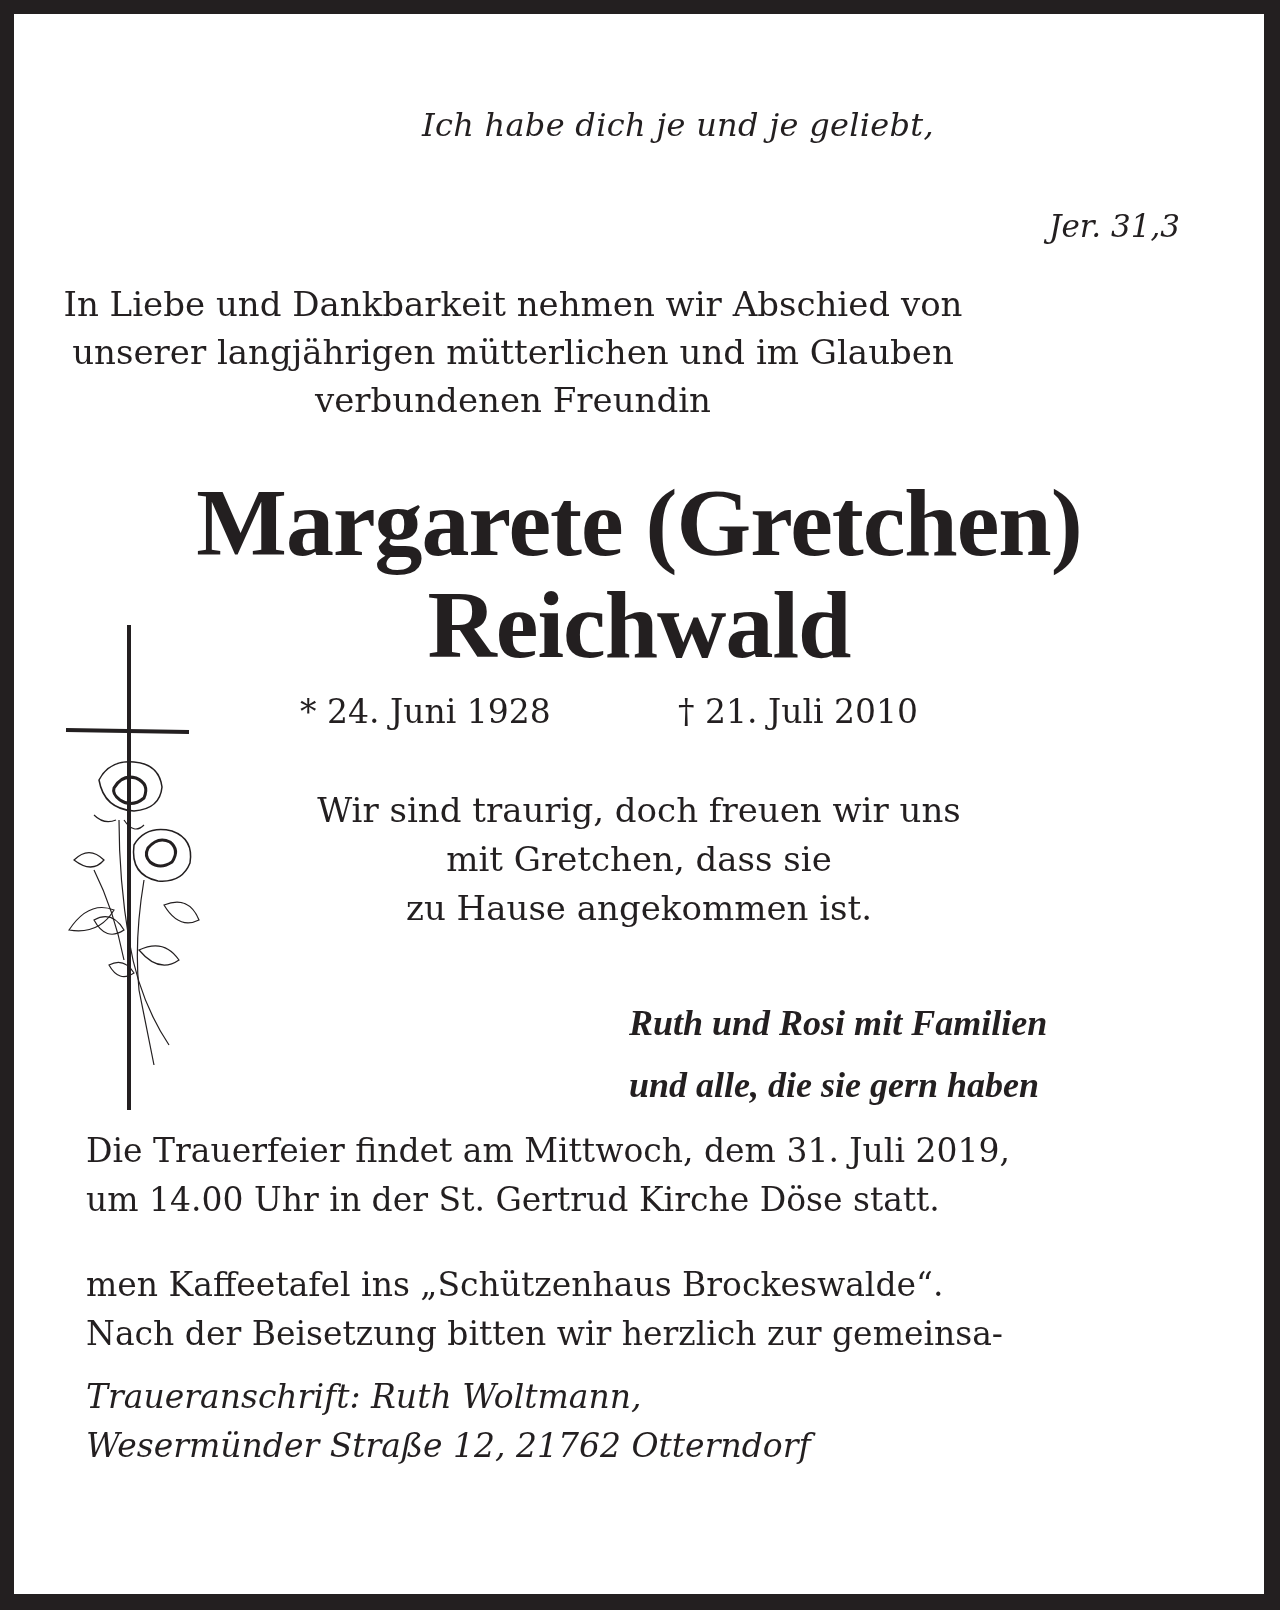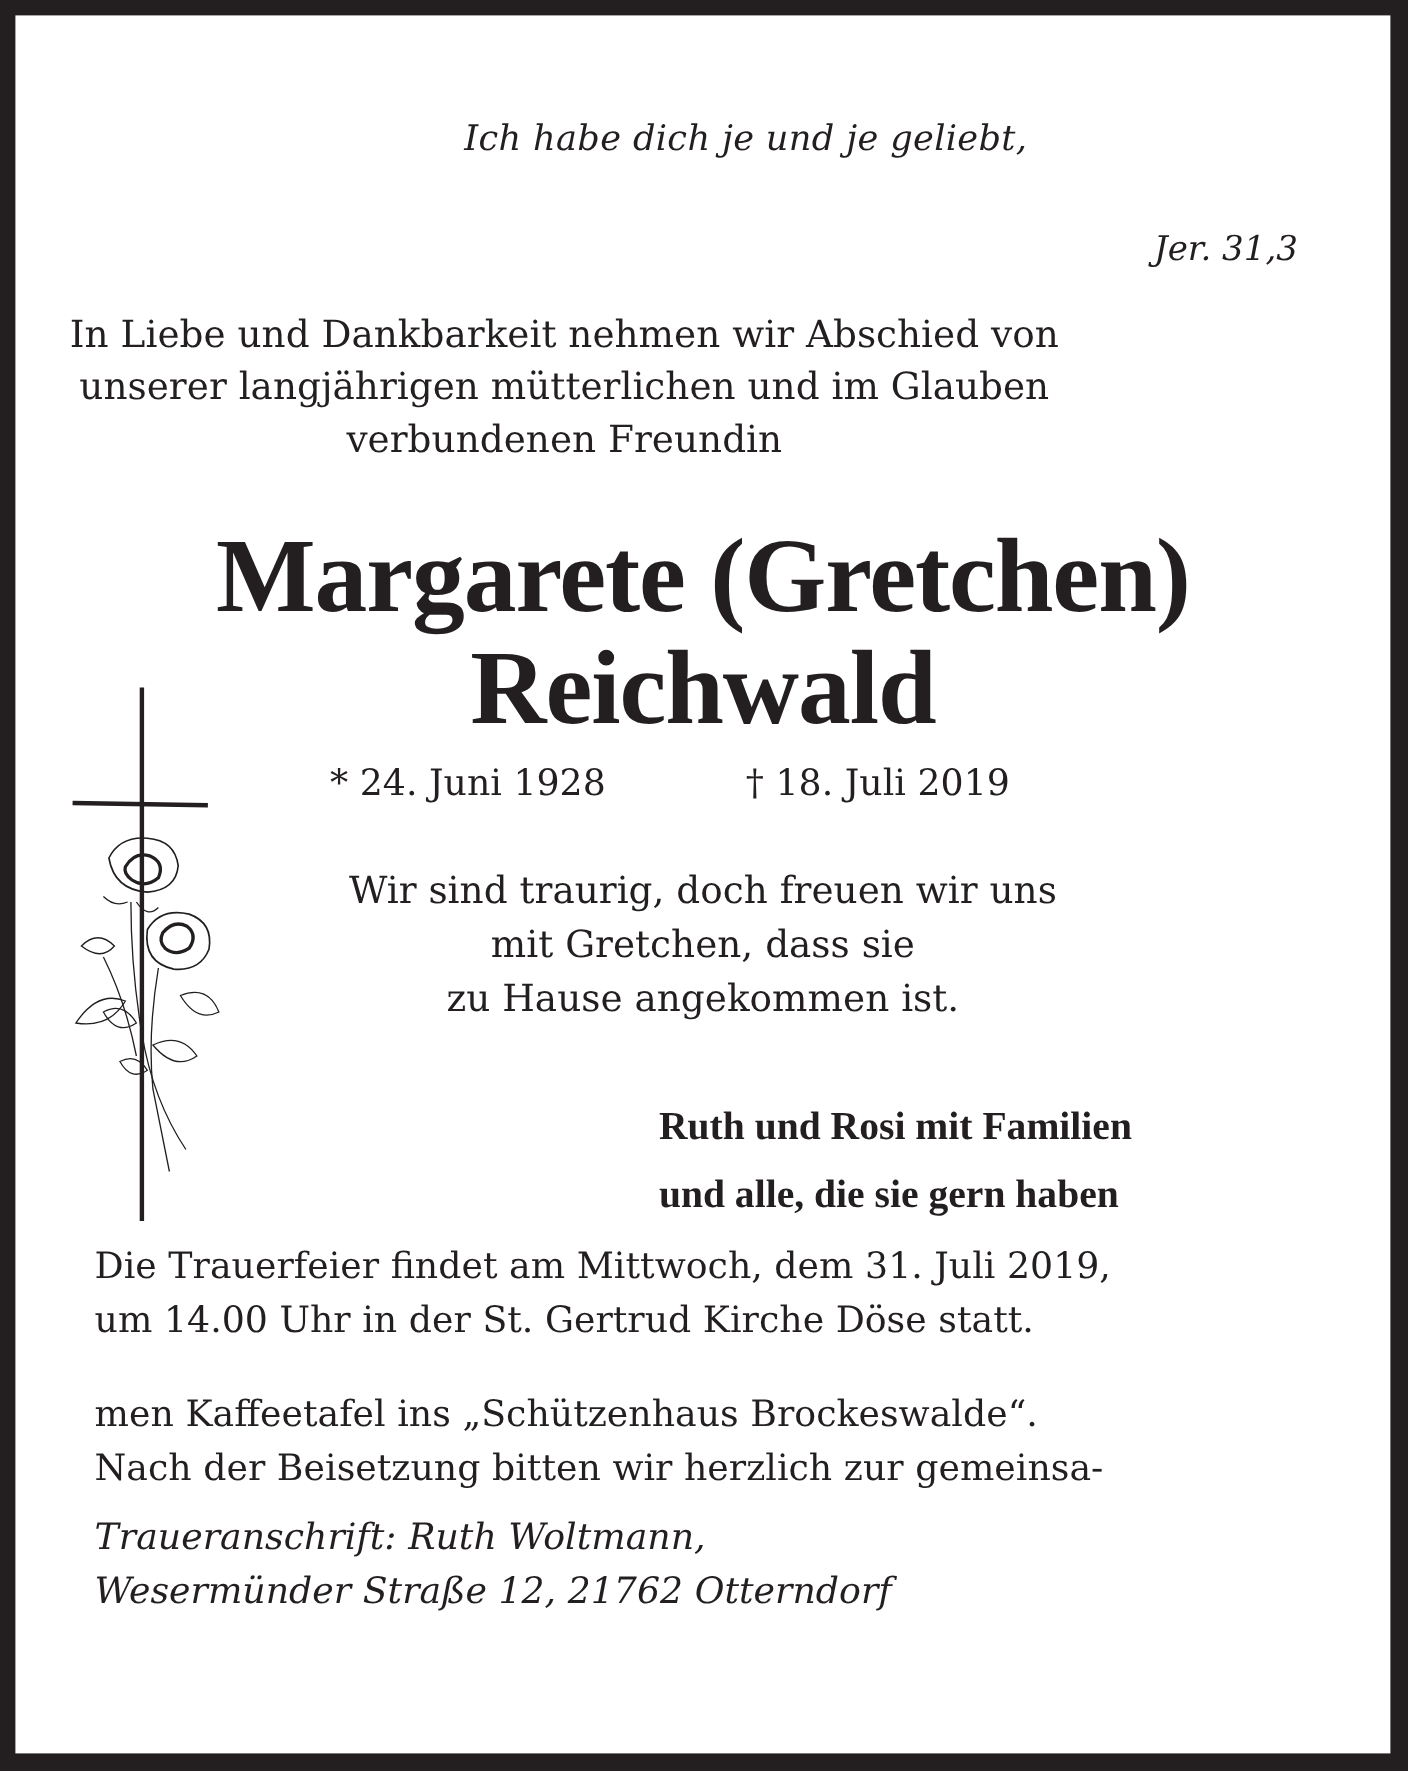--- a/index.html
+++ b/index.html
@@ -29,21 +29,21 @@
   <div class="abs serif intro" style="top:266px;">
     <div>In Liebe und Dankbarkeit nehmen wir Abschied von</div>
     <div>unserer langjährigen mütterlichen und im Glauben</div>
     <div>verbundenen Freundin</div>
   </div>
 
   <div class="abs name" style="top:460px;">Margarete (Gretchen)</div>
   <div class="abs name" style="top:562px;">Reichwald</div>
 
   <div class="abs serif dates" style="top:678px; left:286px;">* 24. Juni 1928</div>
-  <div class="abs serif dates" style="top:678px; left:664px;">† 18. Juli 2019</div>
+  <div class="abs serif dates" style="top:678px; left:664px;">† 21. Juli 2010</div>
 
   <svg class="abs cross" viewBox="0 0 140 490">
     <g stroke="#231f20" fill="none">
       <line x1="65" y1="5" x2="65" y2="490" stroke-width="4"></line>
       <line x1="2" y1="110" x2="125" y2="112" stroke-width="4"></line>
 
       <path d="M35 160 q10 -20 35 -18 q25 2 28 25 q-2 22 -28 24 q-30 -2 -35 -31z" stroke-width="1.5"></path>
       <path d="M50 168 q8 -14 22 -10 q14 6 8 20 q-12 10 -24 2 q-8 -6 -6 -12z" stroke-width="3"></path>
       <path d="M30 195 q10 10 22 5 M60 200 q10 15 20 5" stroke-width="1.2"></path>
 
@@ -62,21 +62,21 @@
       <path d="M30 250 q20 40 30 90" stroke-width="1.2"></path>
     </g>
   </svg>
 
   <div class="abs serif poem" style="top:772px;">
     <div>Wir sind traurig, doch freuen wir uns</div>
     <div>mit Gretchen, dass sie</div>
     <div>zu Hause angekommen ist.</div>
   </div>
 
-  <div class="abs sign" style="top:978px; left:585px;">
+  <div class="abs sign" style="top:978px; left:615px;font-style:italic;">
     <div>Ruth und Rosi mit Familien</div>
     <div>und alle, die sie gern haben</div>
   </div>
 
   <div class="abs serif para" style="top:1112px;">
     <div>Die Trauerfeier findet am Mittwoch, dem 31. Juli 2019,</div>
     <div>um 14.00 Uhr in der St. Gertrud Kirche Döse statt.</div>
   </div>
 
   <div class="abs serif para" style="top:1246px;">

